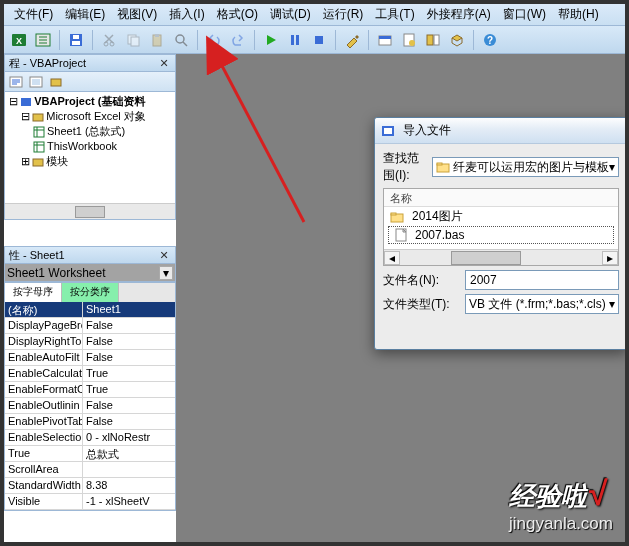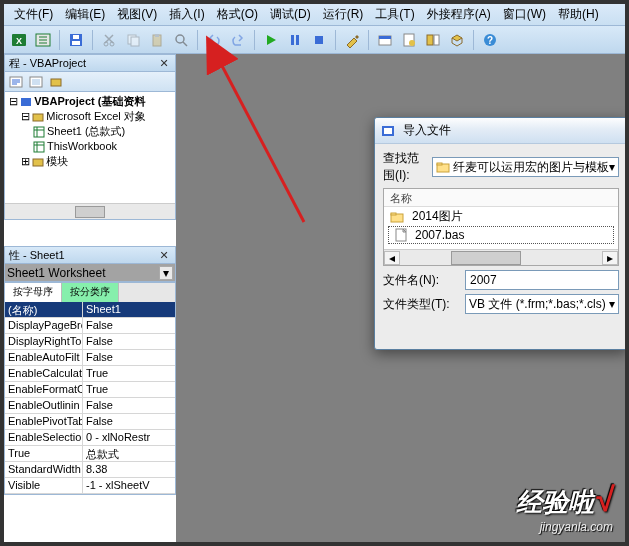--- a/index.html
+++ b/index.html
@@ -109,21 +109,21 @@
   .fileitem.sel{border:1px dotted #555;margin:0 4px;}
   .file-scroll{position:absolute;left:0;right:0;bottom:0;height:16px;background:#eaeaea;border-top:1px solid #ccc;display:flex;align-items:center;}
   .fs-arrow{width:16px;height:14px;background:#f4f4f4;border:1px solid #bdbdbd;display:flex;align-items:center;justify-content:center;}
   .fs-track{flex:1;height:14px;background:#eaeaea;position:relative;}
   .fs-thumb{position:absolute;left:25%;width:35%;top:0;bottom:0;background:#cfcfcf;border:1px solid #9a9a9a;}
   .dlg-input{flex:1;height:20px;border:1px solid #7a9ab8;background:#fff;padding:0 4px;display:flex;align-items:center;}
   
   .watermark{position:absolute;right:12px;bottom:8px;text-align:right;color:#fff;font-family:"Microsoft YaHei",Arial,sans-serif;}
   .wm-main{font-size:26px;font-weight:bold;font-style:italic;text-shadow:1px 1px 2px #000,-1px -1px 1px #000;display:flex;align-items:baseline;gap:0;}
   .wm-check{color:#d62020;font-size:34px;font-weight:bold;}
-  .wm-sub{font-size:12px;color:#eee;text-shadow:1px 1px 1px #000;font-style:italic;}
+  .wm-sub{font-size:17px;color:#eee;text-shadow:1px 1px 1px #000;}
 </style>
 </head>
 <body>
 
 <div class="frame">
 
   <div class="menubar">
     <span class="menuitem">文件(F)</span>
     <span class="menuitem">编辑(E)</span>
     <span class="menuitem">视图(V)</span>
@@ -372,20 +372,24 @@
         </div>
         <div class="grow">
           <div class="gc1">EnableSelectio</div>
           <div class="gc2">0 - xlNoRestr</div>
         </div>
         <div class="grow">
           <div class="gc1">True</div>
           <div class="gc2">总款式</div>
         </div>
         <div class="grow">
+          <div class="gc1">ScrollArea</div>
+          <div class="gc2"></div>
+        </div>
+        <div class="grow">
           <div class="gc1">StandardWidth</div>
           <div class="gc2">8.38</div>
         </div>
         <div class="grow">
           <div class="gc1">Visible</div>
           <div class="gc2">-1 - xlSheetV</div>
         </div>
       </div>
   </div>
 

